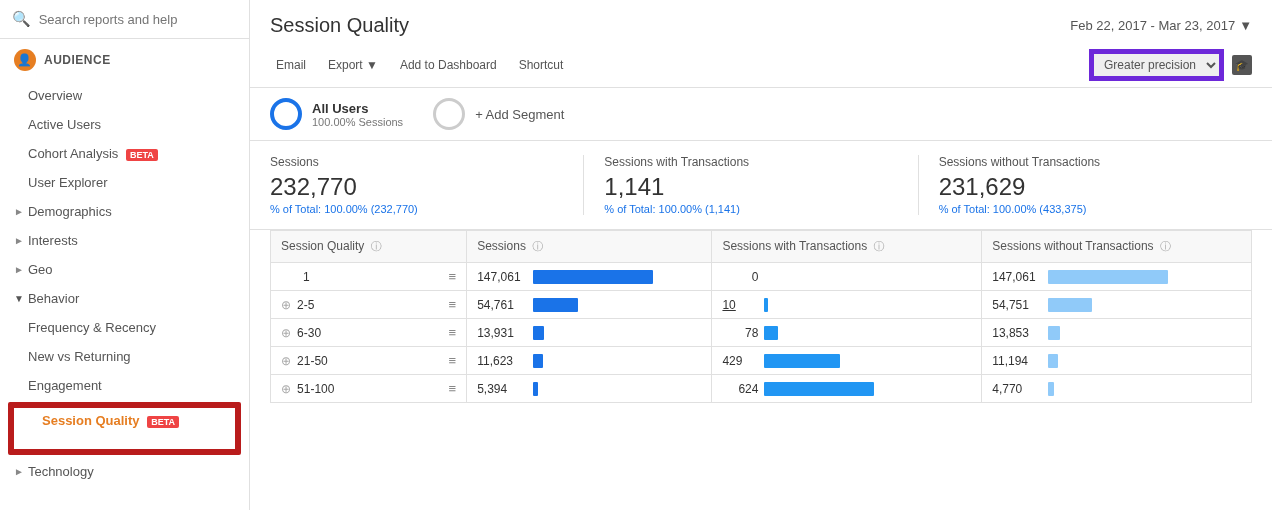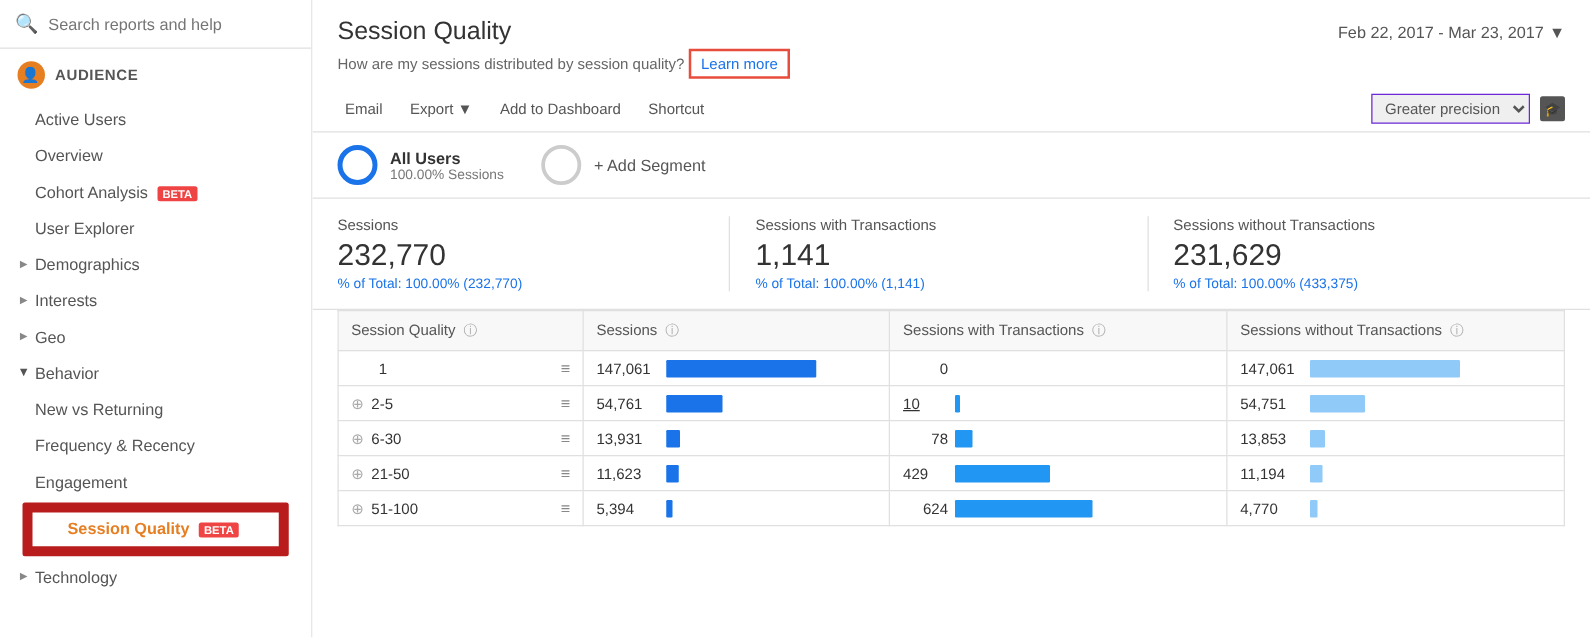--- a/index.html
+++ b/index.html
@@ -64,23 +64,23 @@
       color: #555;
       font-size: 13px;
       display: flex;
       align-items: center;
       gap: 4px;
     }
 
     .sidebar-item-active {
       color: #e67e22;
       font-weight: bold;
-      border: 8px solid #b91c1c;
-      padding: 5px 14px 7px 28px;
-      margin: 2px 18px;
+      border: 6px solid #b91c1c;
+      padding: 5px 14px 21px 28px;
+      margin: 2px 8px;
       border-radius: 2px;
     }
 
     .beta-badge {
       font-size: 9px;
       background: #ef4444;
       color: white;
       padding: 1px 4px;
       border-radius: 2px;
       margin-left: 4px;
@@ -142,21 +142,21 @@
       margin-left: auto;
       display: flex;
       align-items: center;
       gap: 8px;
       font-size: 12px;
       color: #555;
     }
     .precision-select {
       font-size: 12px;
       padding: 3px 6px;
-      border: 1px solid #6d28d9;
+      border: 5px solid #6d28d9;
       color: #555;
       cursor: pointer;
     }
     .cap-icon {
       width: 20px; height: 20px;
       background: #555;
       border-radius: 2px;
       display: flex; align-items: center; justify-content: center;
       color: white; font-size: 11px;
     }
@@ -250,25 +250,25 @@
   <div class="sidebar-search">
     <span class="search-icon">🔍</span>
     <input type="text" placeholder="Search reports and help" style="">
   </div>
   <div class="audience-header">
     <div class="audience-icon">👤</div>
     <span>AUDIENCE</span>
   </div>
 
   <div class="sidebar-item">
+    <span>Overview</span>
+  </div>
+
+  <div class="sidebar-item">
     <span>Active Users</span>
-  </div>
-
-  <div class="sidebar-item">
-    <span>Overview</span>
   </div>
 
   <div class="sidebar-item">
     <span>Cohort Analysis</span>
     <span class="beta-badge">BETA</span>
   </div>
 
   <div class="sidebar-item">
     <span>User Explorer</span>
   </div>
@@ -287,24 +287,24 @@
     <span class="arrow">►</span>
     <span>Geo</span>
   </div>
 
   <div class="sidebar-item-expandable">
     <span class="arrow-down">▼</span>
     <span>Behavior</span>
   </div>
 
   <div class="sidebar-item">
+    <span>Frequency &amp; Recency</span>
+  </div>
+  <div class="sidebar-item">
     <span>New vs Returning</span>
-  </div>
-  <div class="sidebar-item">
-    <span>Frequency &amp; Recency</span>
   </div>
   <div class="sidebar-item">
     <span>Engagement</span>
   </div>
 
   <div class="sidebar-item sidebar-item-active">
     <span>Session Quality</span>
     <span class="beta-badge">BETA</span>
   </div>
 
@@ -312,24 +312,20 @@
     <span class="arrow">►</span>
     <span>Technology</span>
   </div>
 </div>
 
 <div class="main">
 
   <div class="main-header">
     <div>
       <div class="page-title">Session Quality</div>
-      <div class="page-subtitle">
-        <span>How are my sessions distributed by session quality?</span>
-        <a class="learn-more-link" href="#">Learn more</a>
-      </div>
     </div>
     <div class="date-range">
       <span>Feb 22, 2017 - Mar 23, 2017</span>
       <span>▼</span>
     </div>
   </div>
 
   <div class="toolbar">
     <button class="toolbar-btn">Email</button>
     <button class="toolbar-btn">

